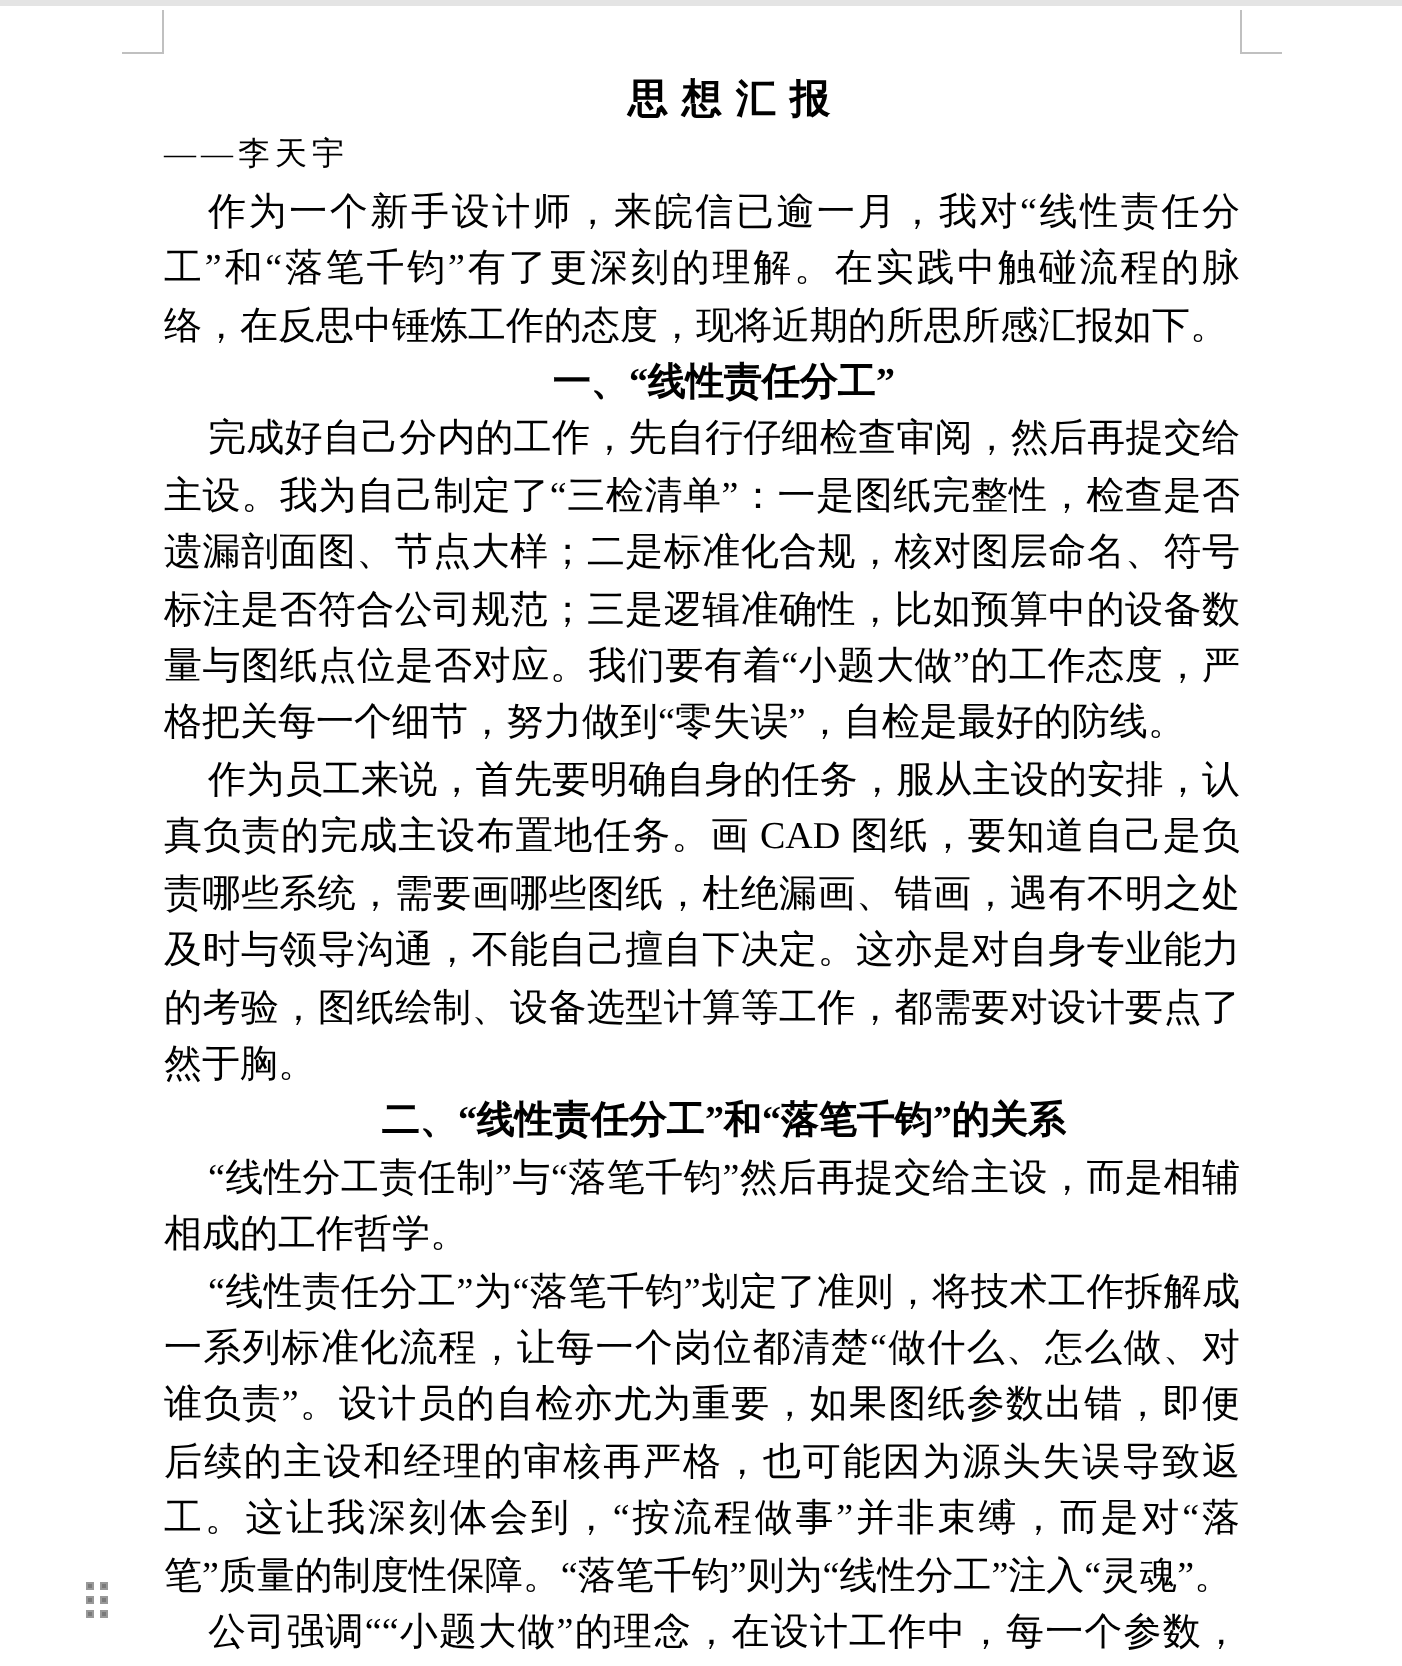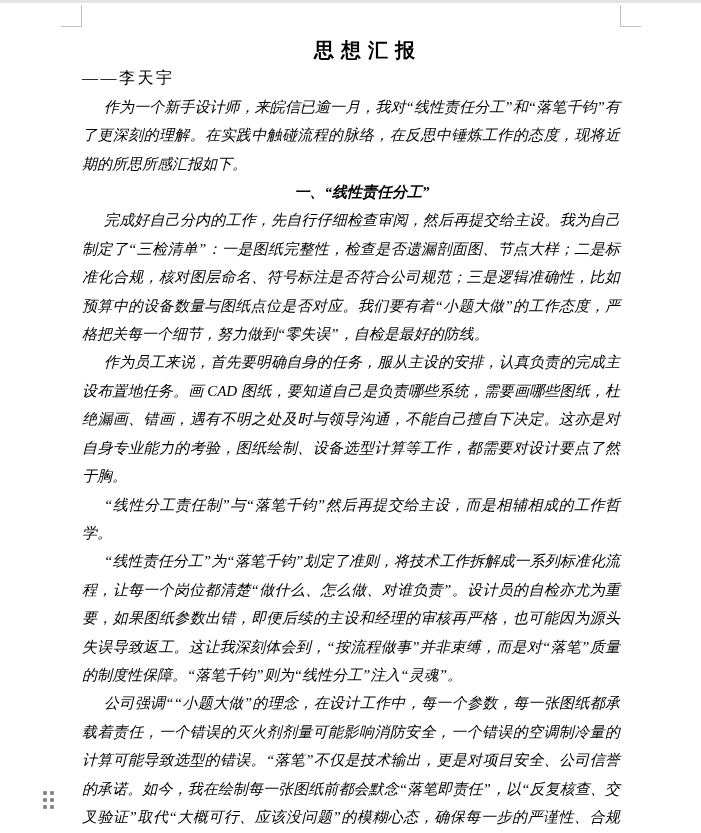--- a/index.html
+++ b/index.html
@@ -16,22 +16,22 @@
   .cm-tr-h{left:620px;top:26px;width:21px;height:1px;}
   .content{position:absolute;left:82px;top:36px;width:538px;}
   .doc-title{
     margin:0;font-size:20px;font-weight:bold;line-height:28.4px;
     text-align:center;letter-spacing:7px;padding-left:34px;font-family:Liberation Serif, serif;
   }
   .byline{
     margin:0;font-size:16px;line-height:28.4px;text-align:left;letter-spacing:2.5px;
   }
   .para,.sec-heading{
-    margin:0;font-size:15px;line-height:28.4px;
-    text-align:justify;text-justify:inter-ideograph;text-indent:22px;font-style:italic;
+    margin:0;font-size:19px;line-height:28.4px;
+    text-align:justify;text-justify:inter-ideograph;text-indent:22px;
   }
   .sec-heading{font-weight:bold;text-align:center;}
   .dots{position:absolute;left:43px;top:791px;width:11px;height:18px;
     display:grid;grid-template-columns:4px 4px;grid-auto-rows:4px;column-gap:3px;row-gap:3px;cursor:pointer;}
   .dots span{display:block;width:4px;height:4px;background:#7a7a7a;box-shadow:inset 0 0 0 1px #999999;}
 </style>
 </head>
 <body>
 
 <div class="top-strip"></div>
@@ -41,20 +41,21 @@
 <div class="cm cm-tr-v"></div>
 <div class="cm cm-tr-h"></div>
 
 <div class="content">
   <h1 class="doc-title">思想汇报</h1>
   <div class="byline">——李天宇</div>
   <p class="para">作为一个新手设计师，来皖信已逾一月，我对“线性责任分工”和“落笔千钧”有了更深刻的理解。在实践中触碰流程的脉络，在反思中锤炼工作的态度，现将近期的所思所感汇报如下。</p>
   <h2 class="sec-heading">一、“线性责任分工”</h2>
   <p class="para">完成好自己分内的工作，先自行仔细检查审阅，然后再提交给主设。我为自己制定了“三检清单”：一是图纸完整性，检查是否遗漏剖面图、节点大样；二是标准化合规，核对图层命名、符号标注是否符合公司规范；三是逻辑准确性，比如预算中的设备数量与图纸点位是否对应。我们要有着“小题大做”的工作态度，严格把关每一个细节，努力做到“零失误”，自检是最好的防线。</p>
   <p class="para">作为员工来说，首先要明确自身的任务，服从主设的安排，认真负责的完成主设布置地任务。画 CAD 图纸，要知道自己是负责哪些系统，需要画哪些图纸，杜绝漏画、错画，遇有不明之处及时与领导沟通，不能自己擅自下决定。这亦是对自身专业能力的考验，图纸绘制、设备选型计算等工作，都需要对设计要点了然于胸。</p>
+  <h2 class="sec-heading">二、“线性责任分工”和“落笔千钧”的关系</h2>
   <p class="para">“线性分工责任制”与“落笔千钧”然后再提交给主设，而是相辅相成的工作哲学。</p>
   <p class="para">“线性责任分工”为“落笔千钧”划定了准则，将技术工作拆解成一系列标准化流程，让每一个岗位都清楚“做什么、怎么做、对谁负责”。设计员的自检亦尤为重要，如果图纸参数出错，即便后续的主设和经理的审核再严格，也可能因为源头失误导致返工。这让我深刻体会到，“按流程做事”并非束缚，而是对“落笔”质量的制度性保障。“落笔千钧”则为“线性分工”注入“灵魂”。</p>
   <p class="para">公司强调““小题大做”的理念，在设计工作中，每一个参数，每一张图纸都承载着责任，一个错误的灭火剂剂量可能影响消防安全，一个错误的空调制冷量的计算可能导致选型的错误。“落笔”不仅是技术输出，更是对项目安全、公司信誉的承诺。如今，我在绘制每一张图纸前都会默念“落笔即责任”，以“反复核查、交叉验证”取代“大概可行、应该没问题”的模糊心态，确保每一步的严谨性、合规性。</p>
 </div>
 
 <div class="dots">
   <span></span>
   <span></span>
   <span></span>
   <span></span>

